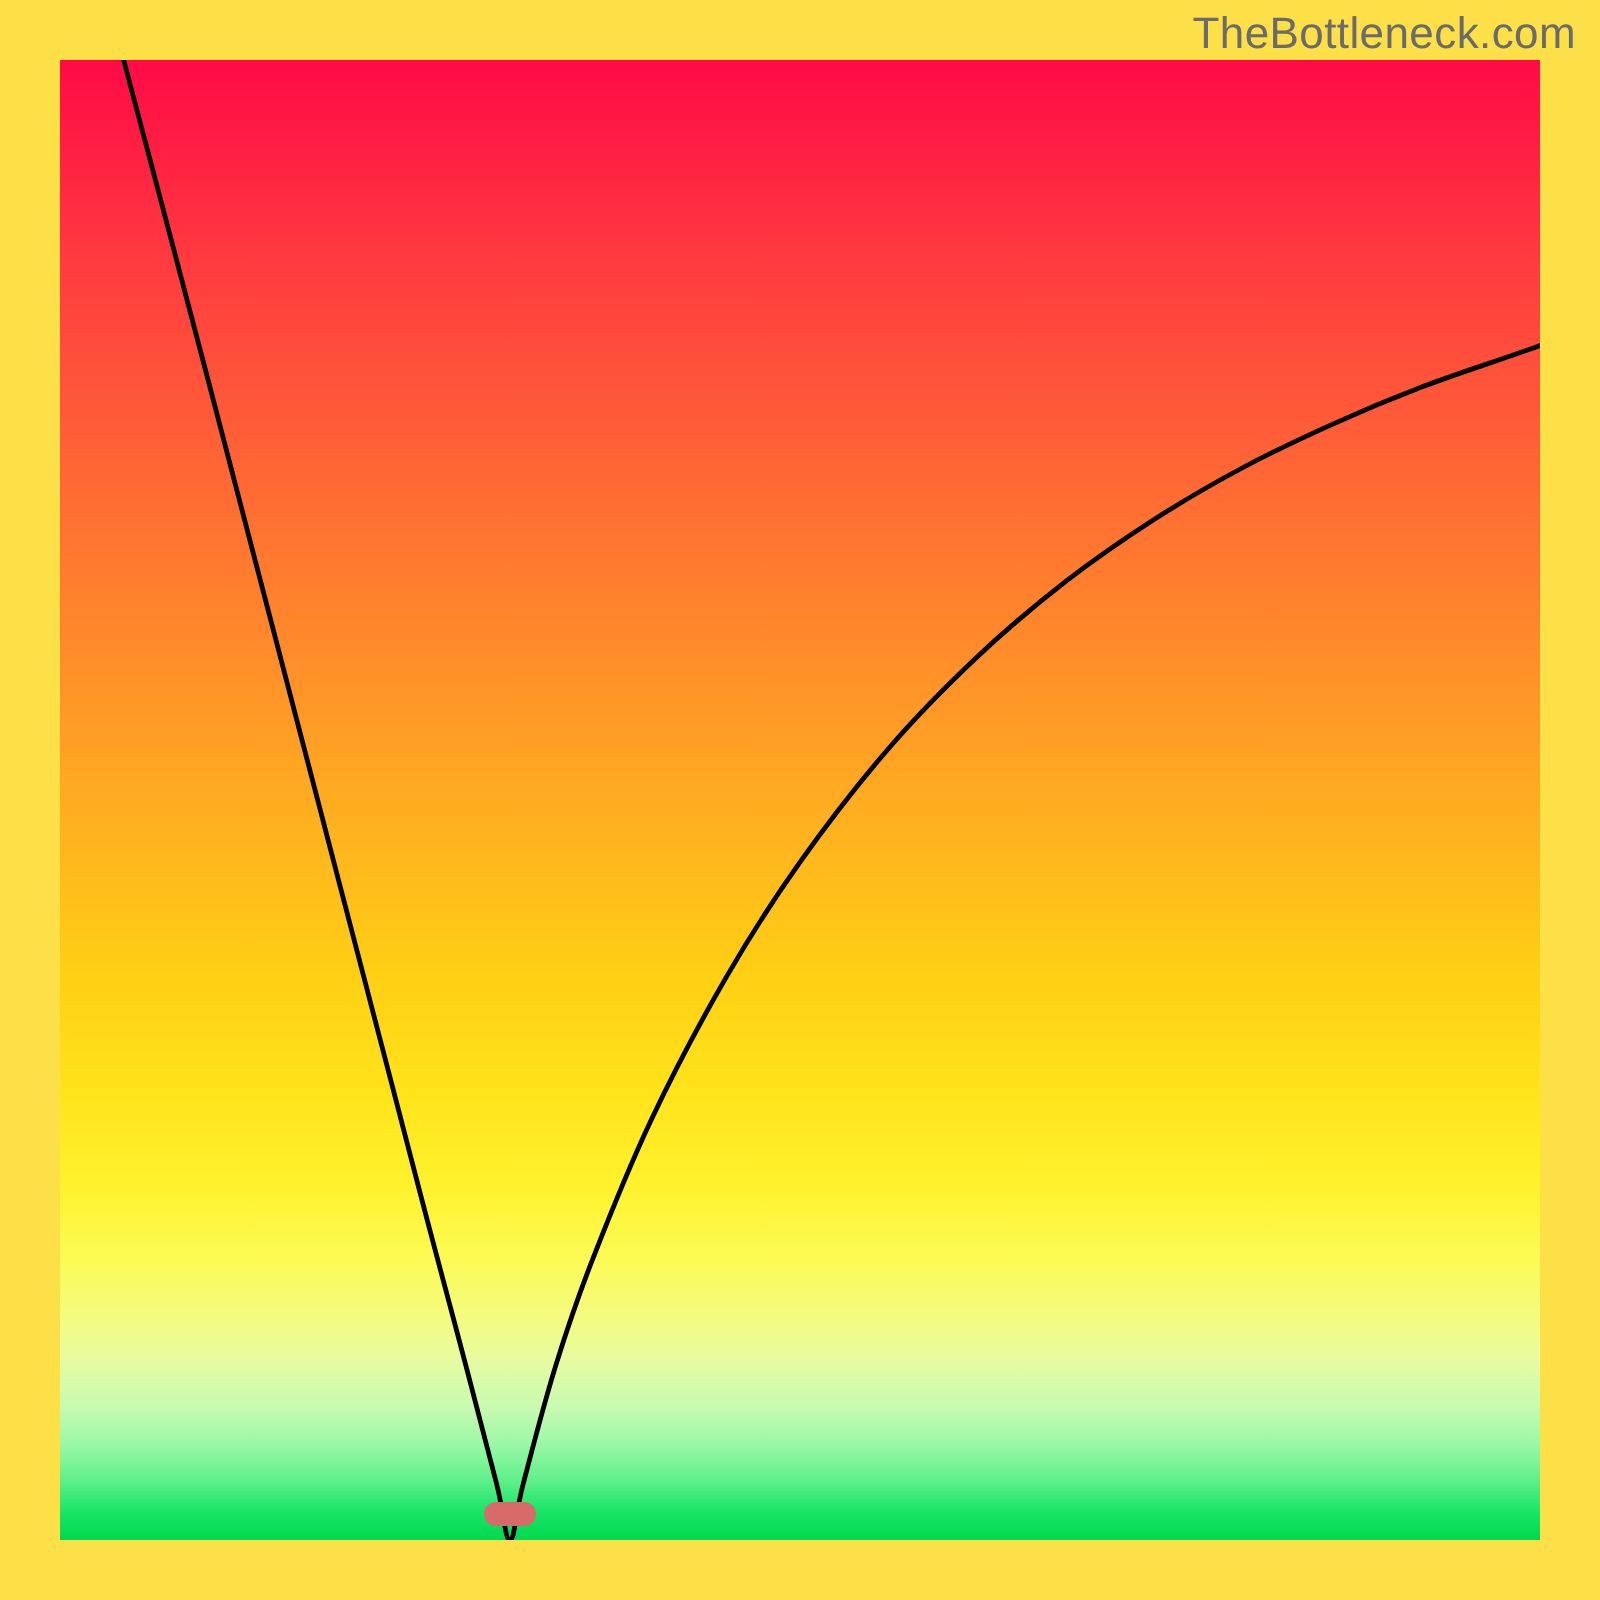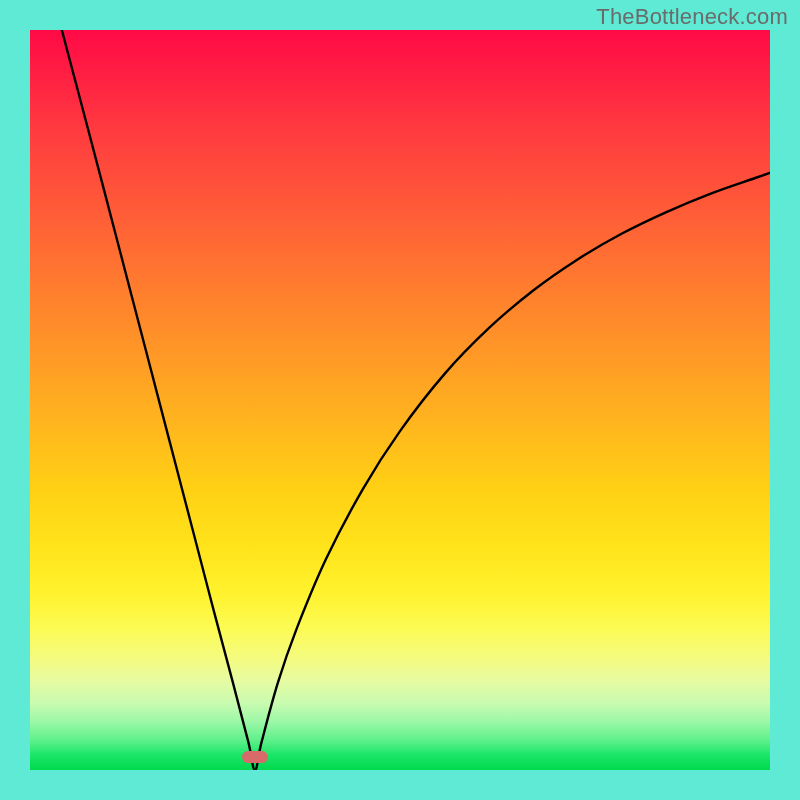--- a/index.html
+++ b/index.html
@@ -8,21 +8,21 @@
     width: 800px;
     height: 800px;
     background: #000;
     overflow: hidden;
     font-family: Arial, Helvetica, sans-serif;
   }
   .frame {
     position: relative;
     width: 800px;
     height: 800px;
-    background: #5eead4;
+    background: #fde047;
   }
   .watermark {
     position: absolute;
     top: 4px;
     right: 12px;
     color: #6b6b6b;
     font-size: 22px;
     font-weight: 500;
     letter-spacing: 0.2px;
     z-index: 20;

